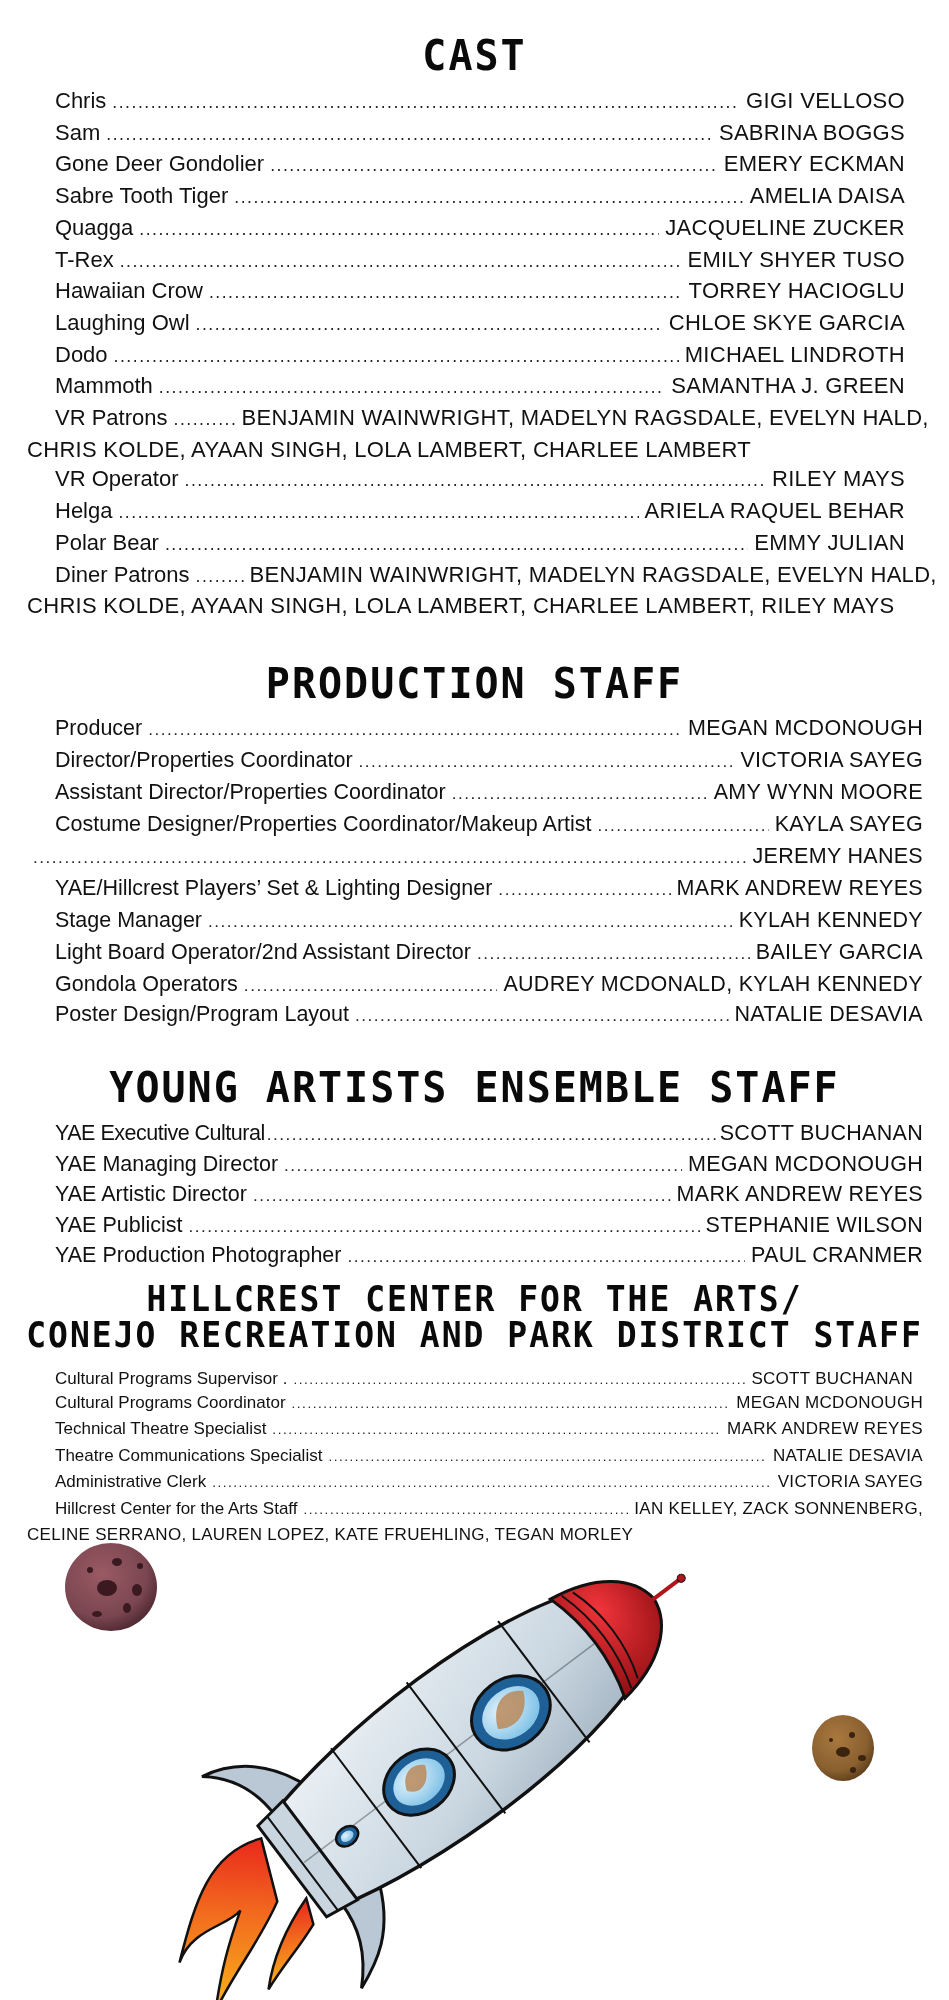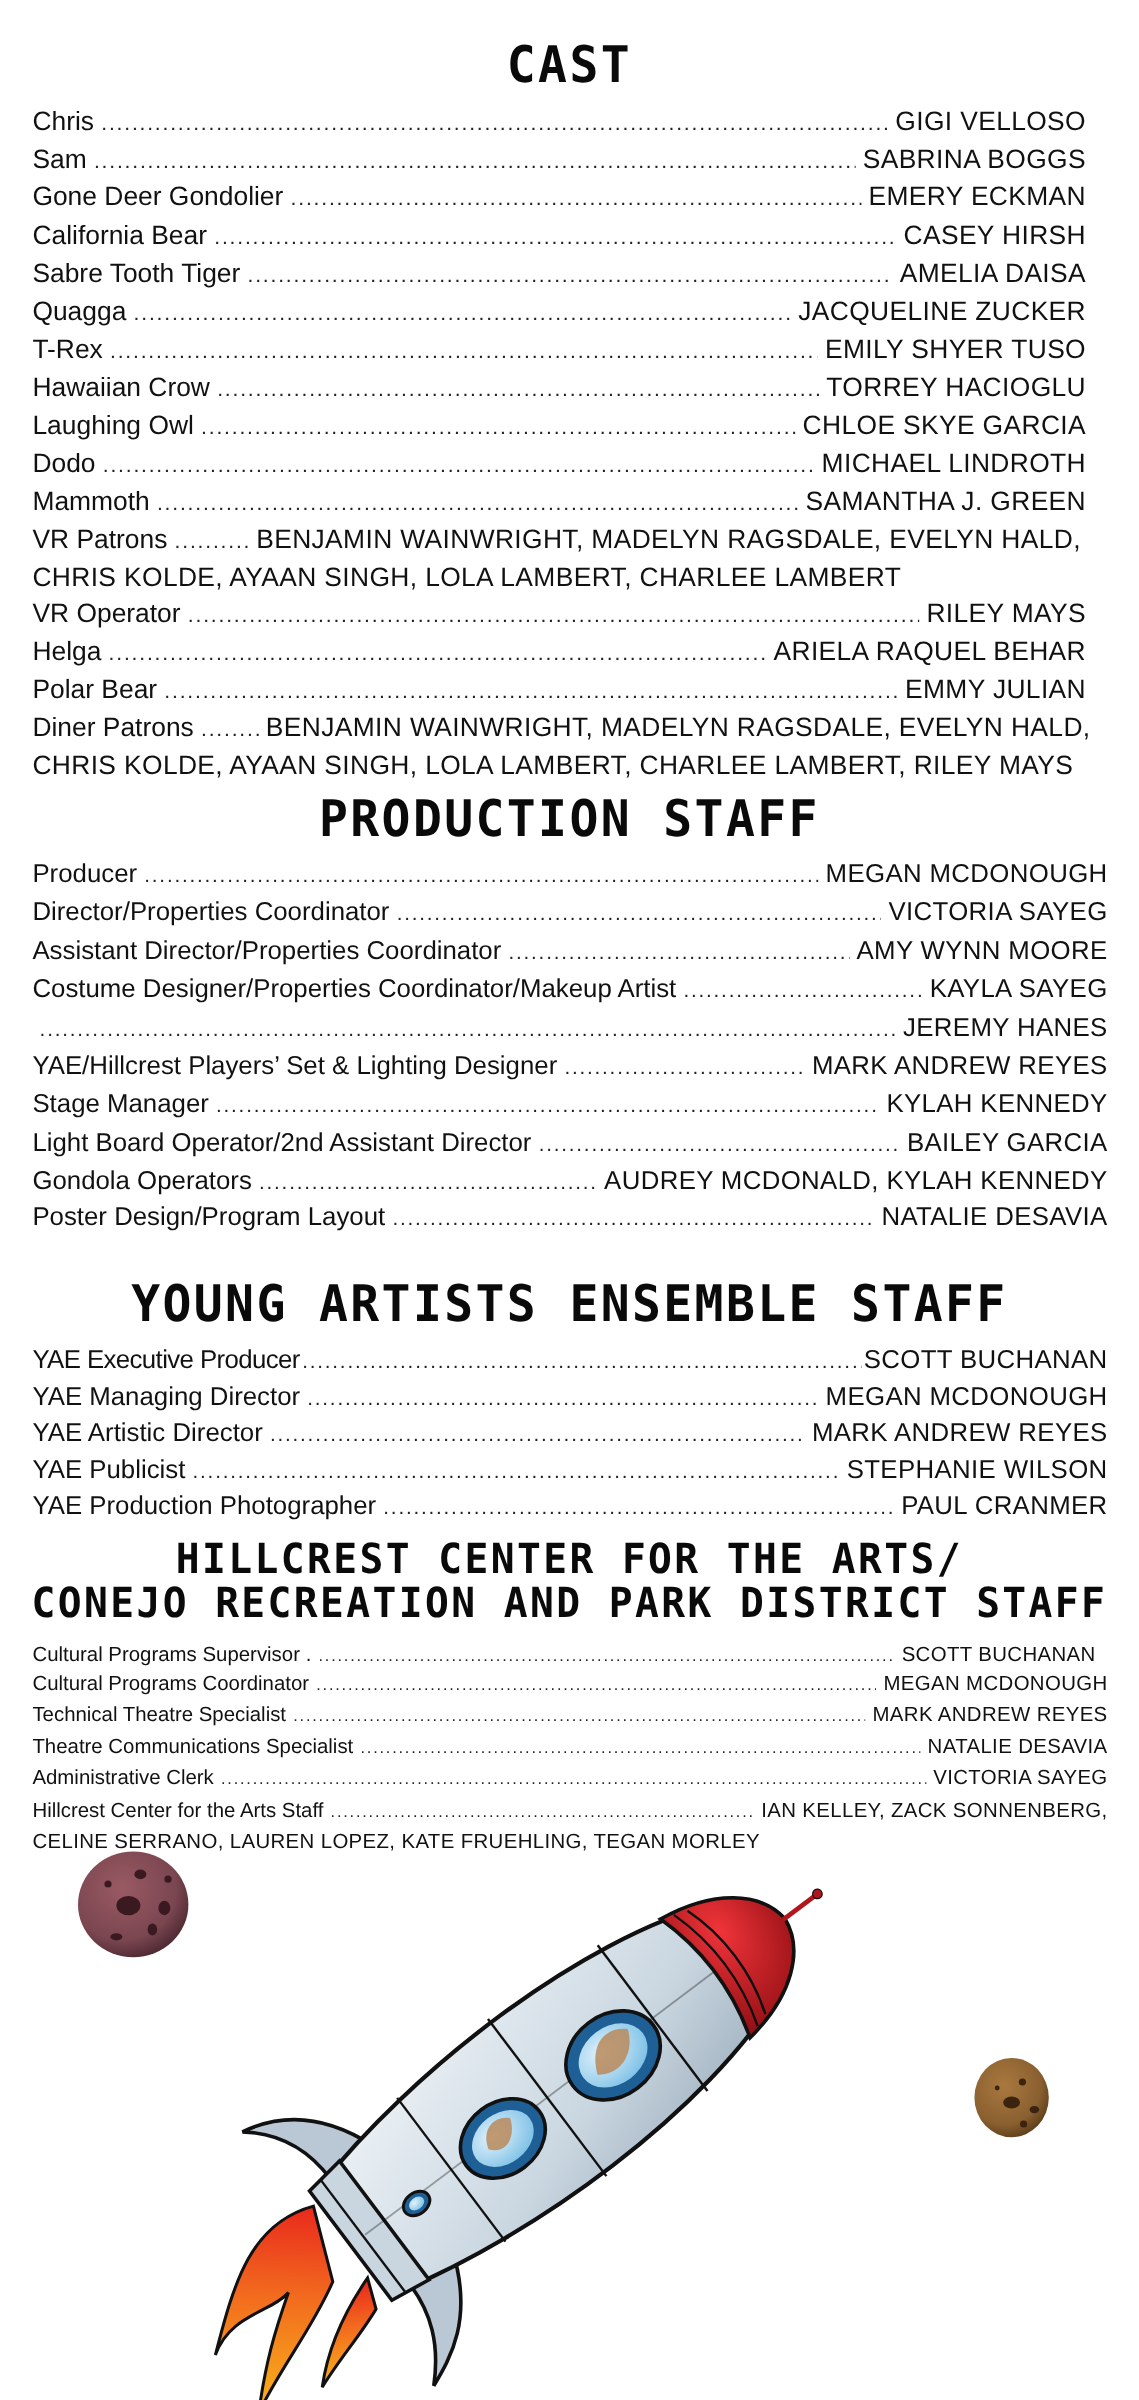--- a/index.html
+++ b/index.html
@@ -5,21 +5,21 @@
   html, body { margin: 0; padding: 0; background: #ffffff; }
   body { width: 949px; height: 2000px; position: relative; overflow: hidden;
          font-family: "Liberation Sans", sans-serif; color: #111; }
   .section { position: absolute; left: 27px; }
   .heading { position: absolute; left: 0; width: 949px; text-align: center;
              font-family: "DejaVu Sans Mono", monospace; font-weight: bold;
              text-transform: uppercase; color: #0a0a0a; letter-spacing: 2px;
              transform: scaleY(1.05); }
   .heading .line { display: block; }
   .row { display: flex; align-items: baseline; white-space: nowrap; }
-  .row .role { flex: 0 0 auto; }
+  .row .role { flex: 0 0 auto; margin-left: 28px; }
   .row .leader { flex: 1 1 auto; overflow: hidden; margin: 0 6px; color: #222; }
   .row .leader::before {
     content: "................................................................................................................................................................................................................................................";
     letter-spacing: 1.5px; font-size: 0.8em;
   }
   .row .name { flex: 0 0 auto; text-transform: uppercase; letter-spacing: 0.3px; text-align: center; }
   .cont { text-align: left; white-space: nowrap; text-transform: uppercase; letter-spacing: 0.3px; }
 
   #cast { top: 86px; width: 878px; font-size: 22px; line-height: 29.7px; }
   #prod { top: 713px; width: 896px; font-size: 21.5px; line-height: 31px; }
@@ -49,25 +49,20 @@
       <span class="role">Sam</span>
       <span class="leader"></span>
       <span class="name">SABRINA BOGGS</span>
     </div>
   <div class="row">
       <span class="role">Gone Deer Gondolier</span>
       <span class="leader"></span>
       <span class="name">EMERY ECKMAN</span>
     </div>
   <div class="row">
-      <span class="role">California Bear</span>
-      <span class="leader"></span>
-      <span class="name">CASEY HIRSH</span>
-    </div>
-  <div class="row">
       <span class="role">Sabre Tooth Tiger</span>
       <span class="leader"></span>
       <span class="name">AMELIA DAISA</span>
     </div>
   <div class="row">
       <span class="role">Quagga</span>
       <span class="leader"></span>
       <span class="name">JACQUELINE ZUCKER</span>
     </div>
   <div class="row">
@@ -177,21 +172,21 @@
       <span class="leader"></span>
       <span class="name">NATALIE DESAVIA</span>
     </div>
 </div>
 
 <div class="heading" id="h-yae">
   <span class="line">Young Artists Ensemble Staff</span>
 </div>
 <div class="section" id="yae">
   <div class="row" style="letter-spacing:-0.5px">
-      <span class="role">YAE Executive Producer</span>
+      <span class="role">YAE Executive Cultural</span>
       <span class="leader" style="margin:0 2px"></span>
       <span class="name">SCOTT BUCHANAN</span>
     </div>
   <div class="row">
       <span class="role">YAE Managing Director</span>
       <span class="leader"></span>
       <span class="name">MEGAN MCDONOUGH</span>
     </div>
   <div class="row">
       <span class="role">YAE Artistic Director</span>

